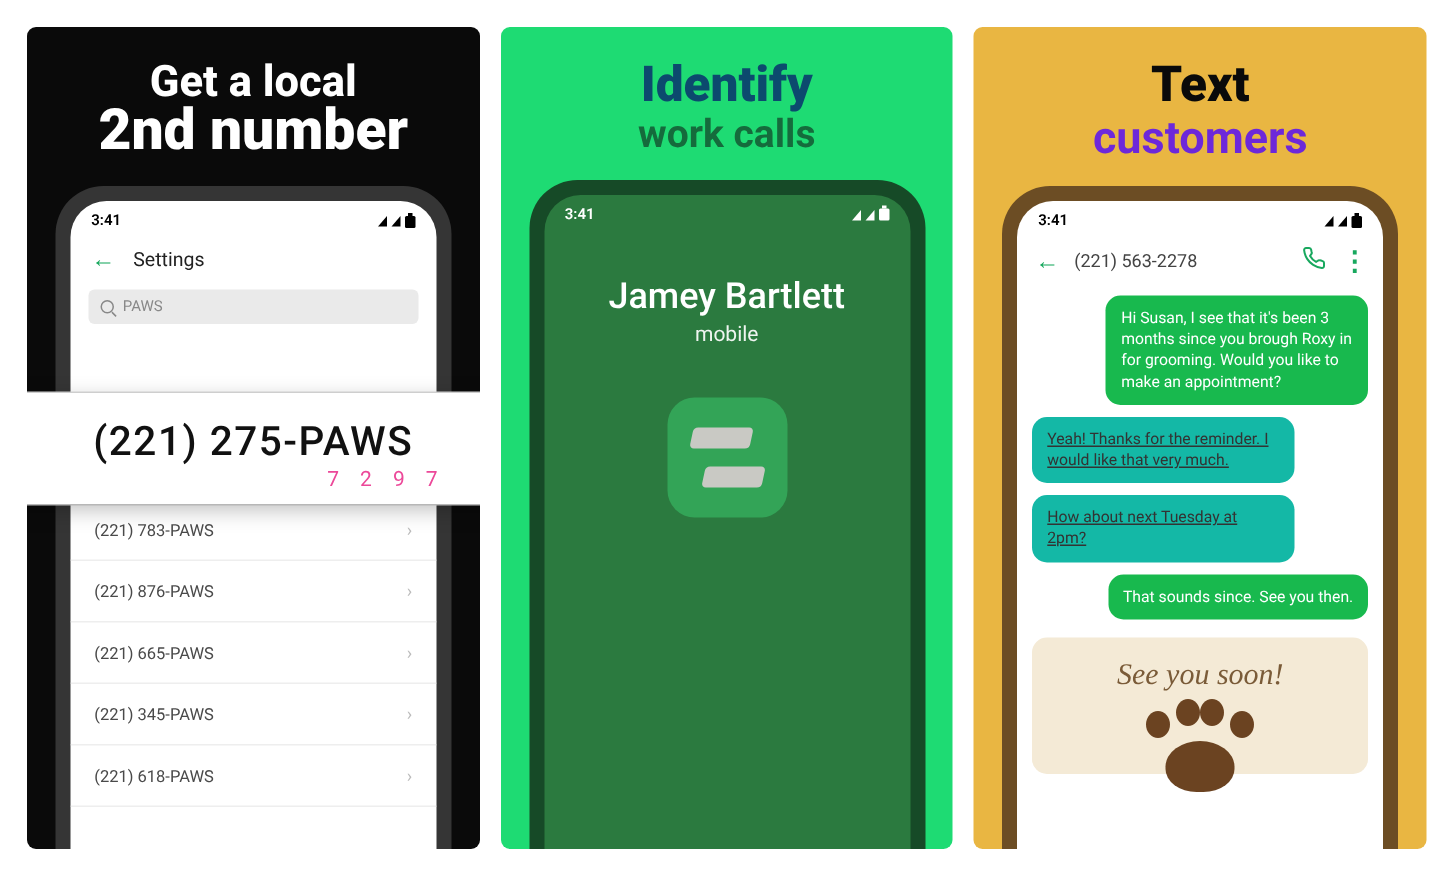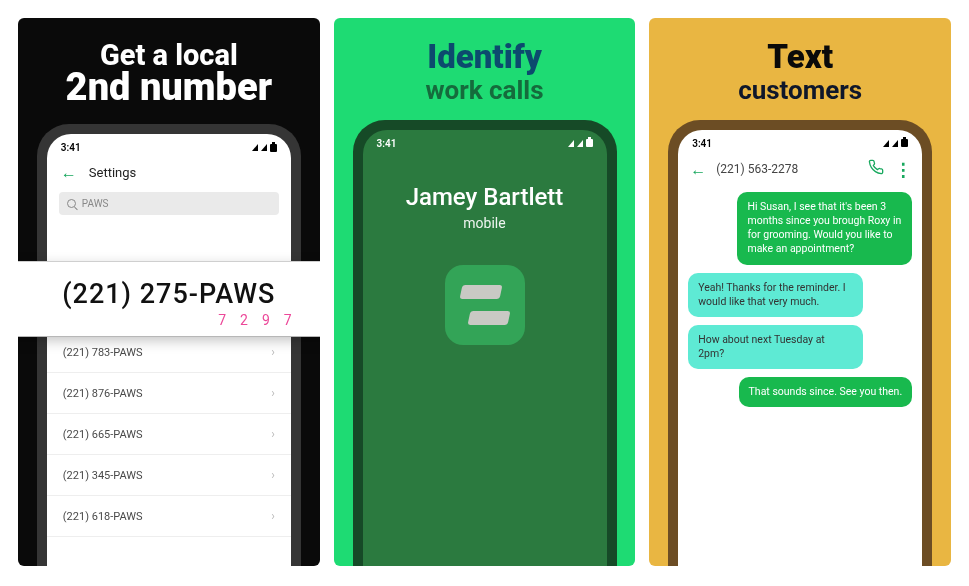--- a/index.html
+++ b/index.html
@@ -11,21 +11,21 @@
   .p3 { background: #e9b642; }
   .headline { text-align: center; padding-top: 22px; font-weight: 800; line-height: 1.05; width: 100%; }
   .p1 .headline { color: #fff; }
   .p1 .h1a { font-size: 29px; font-weight: 800; }
   .p1 .h1b { font-size: 38px; font-weight: 900; margin-top: -2px; }
   .p2 .headline { color: #0a3a1f; }
   .p2 .h2a { font-size: 33px; font-weight: 900; color: #0c4a6e; }
   .p2 .h2b { font-size: 26px; font-weight: 700; color: #156b3c; margin-top: 2px; }
   .p3 .headline { color: #0a0a0a; }
   .p3 .h3a { font-size: 33px; font-weight: 900; }
-  .p3 .h3b { font-size: 26px; font-weight: 700; color: #0f172a; margin-top: 2px; }
+  .p3 .h3b { font-size: 30px; font-weight: 700; color: #6d28d9; margin-top: 2px; }
   .phone { width: 264px; border-radius: 32px 32px 0 0; margin-top: 16px; padding: 10px 10px 0 10px; position: relative; flex: 1; }
   .p1 .phone { background: #353535; }
   .p2 .phone { background: #164a27; }
   .p3 .phone { background: #6c4d24; }
   .screen { background: #fff; border-radius: 24px 24px 0 0; height: 100%; overflow: hidden; position: relative; }
   .p2 .screen { background: #2b7a3f; }
   .statusbar { display:flex; justify-content:space-between; align-items:center; padding: 8px 14px 4px; font-size: 10px; font-weight:600;text-align:center; }
   .status-icons { display:flex; gap:3px; align-items:center; }
   .tri { width:0;height:0;border-left:6px solid transparent;border-bottom:7px solid #000; }
   .batt { width:7px;height:8px;background:#000;border-radius:1px;position:relative; }
@@ -58,21 +58,21 @@
   .s-shape::after { width:40px; bottom:8px; right:4px; transform: skewX(-12deg); }
 
   
   .chat-head { display:flex; align-items:center; padding:6px 12px; gap:10px; font-size:12px; color:#444; }
   .chat-head .num { flex:1; }
   .phone-icon { color:#18a85e; font-size:16px; }
   .dots { color:#18a85e; font-size:18px; font-weight:700; letter-spacing:-2px; }
   .chat-body { padding: 6px 10px; display:flex; flex-direction:column; gap:8px; font-size:10.5px; }
   .bub { padding:8px 10px; border-radius:10px; max-width:78%; line-height:1.35; }
   .out { background:#18b94e; color:#fff; align-self:flex-end; }
-  .in { background:#5eead4; color:#333; align-self:flex-start; }
+  .in { background:#14b8a6; color:#333; align-self:flex-start;text-decoration:underline; }
   .card { background:#f4ead6; border-radius:10px; margin:6px 10px 0; padding:14px 0 6px; text-align:center; }
   .card-title { font-family: Georgia, serif; font-style:italic; font-size:20px; color:#7a5b38; }
   .paw { position:relative; width:80px; height:40px; margin:8px auto 0; }
   .pad { width:46px;height:34px;background:#6b4321;border-radius:50% 50% 45% 45%; position:absolute; bottom:-18px; left:17px; }
   .toe { width:16px;height:18px;background:#6b4321;border-radius:50%; position:absolute; }
   .t1{top:4px;left:4px;} .t2{top:-4px;left:24px;} .t3{top:-4px;right:24px;} .t4{top:4px;right:4px;}
 </style>
 </head>
 <body>
 
@@ -186,17 +186,27 @@
               </svg>
           </span>
           <span class="dots">⋮</span>
         </div>
         <div class="chat-body">
           <div class="bub out">Hi Susan,  I see that it's been 3 months since you brough Roxy in for grooming. Would you like to make an appointment?</div>
           <div class="bub in">Yeah! Thanks for the reminder. I would like that very much.</div>
           <div class="bub in">How about next Tuesday at 2pm?</div>
           <div class="bub out">That sounds since. See you then.</div>
         </div>
+        <div class="card">
+          <div class="card-title">See you soon!</div>
+          <div class="paw">
+            <div class="toe t1"></div>
+              <div class="toe t2"></div>
+              <div class="toe t3"></div>
+              <div class="toe t4"></div>
+            <div class="pad"></div>
+          </div>
+        </div>
       </div>
     </div>
   </div>
 
 </div>
 
 </body></html>

